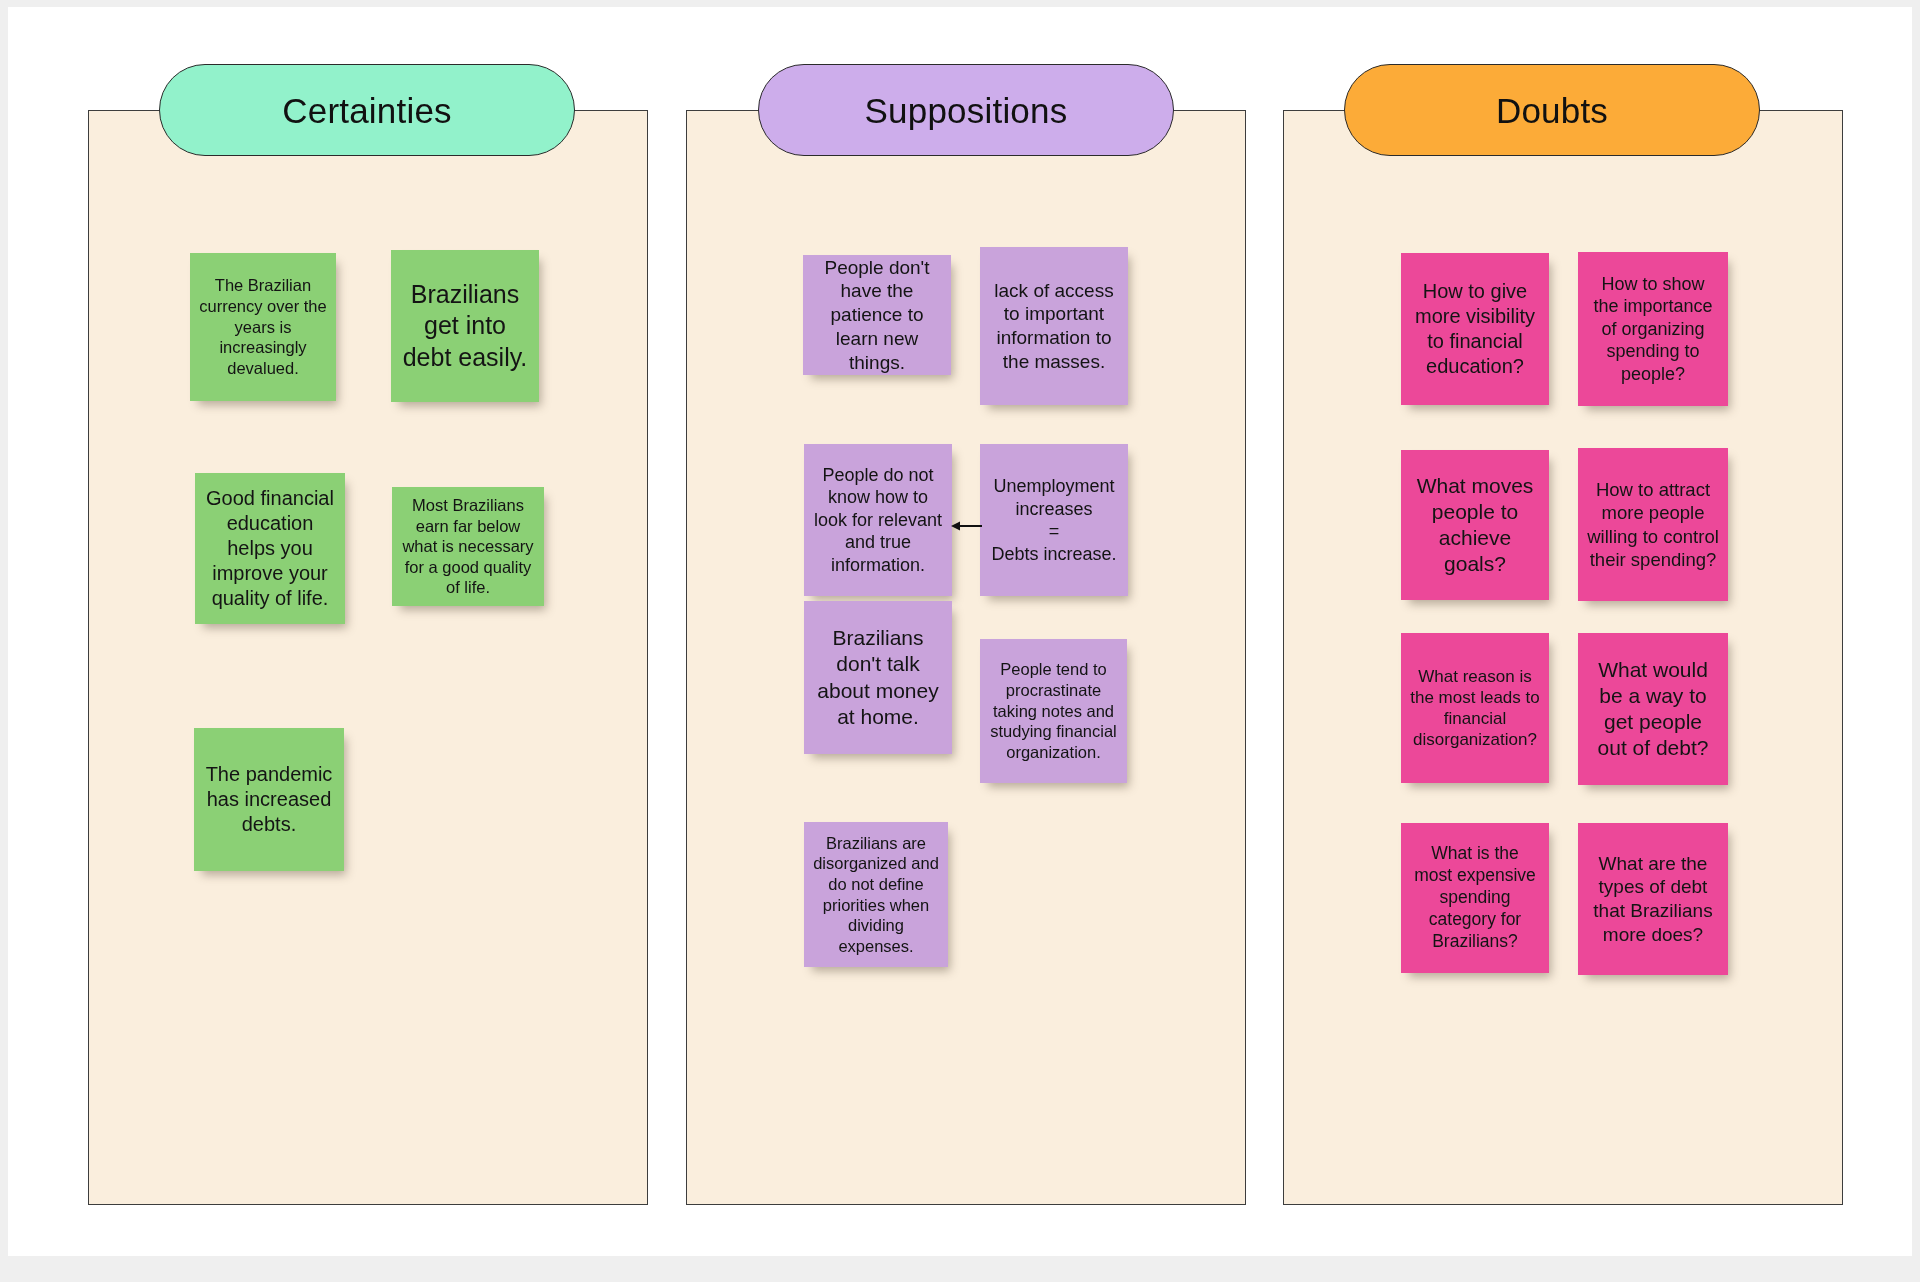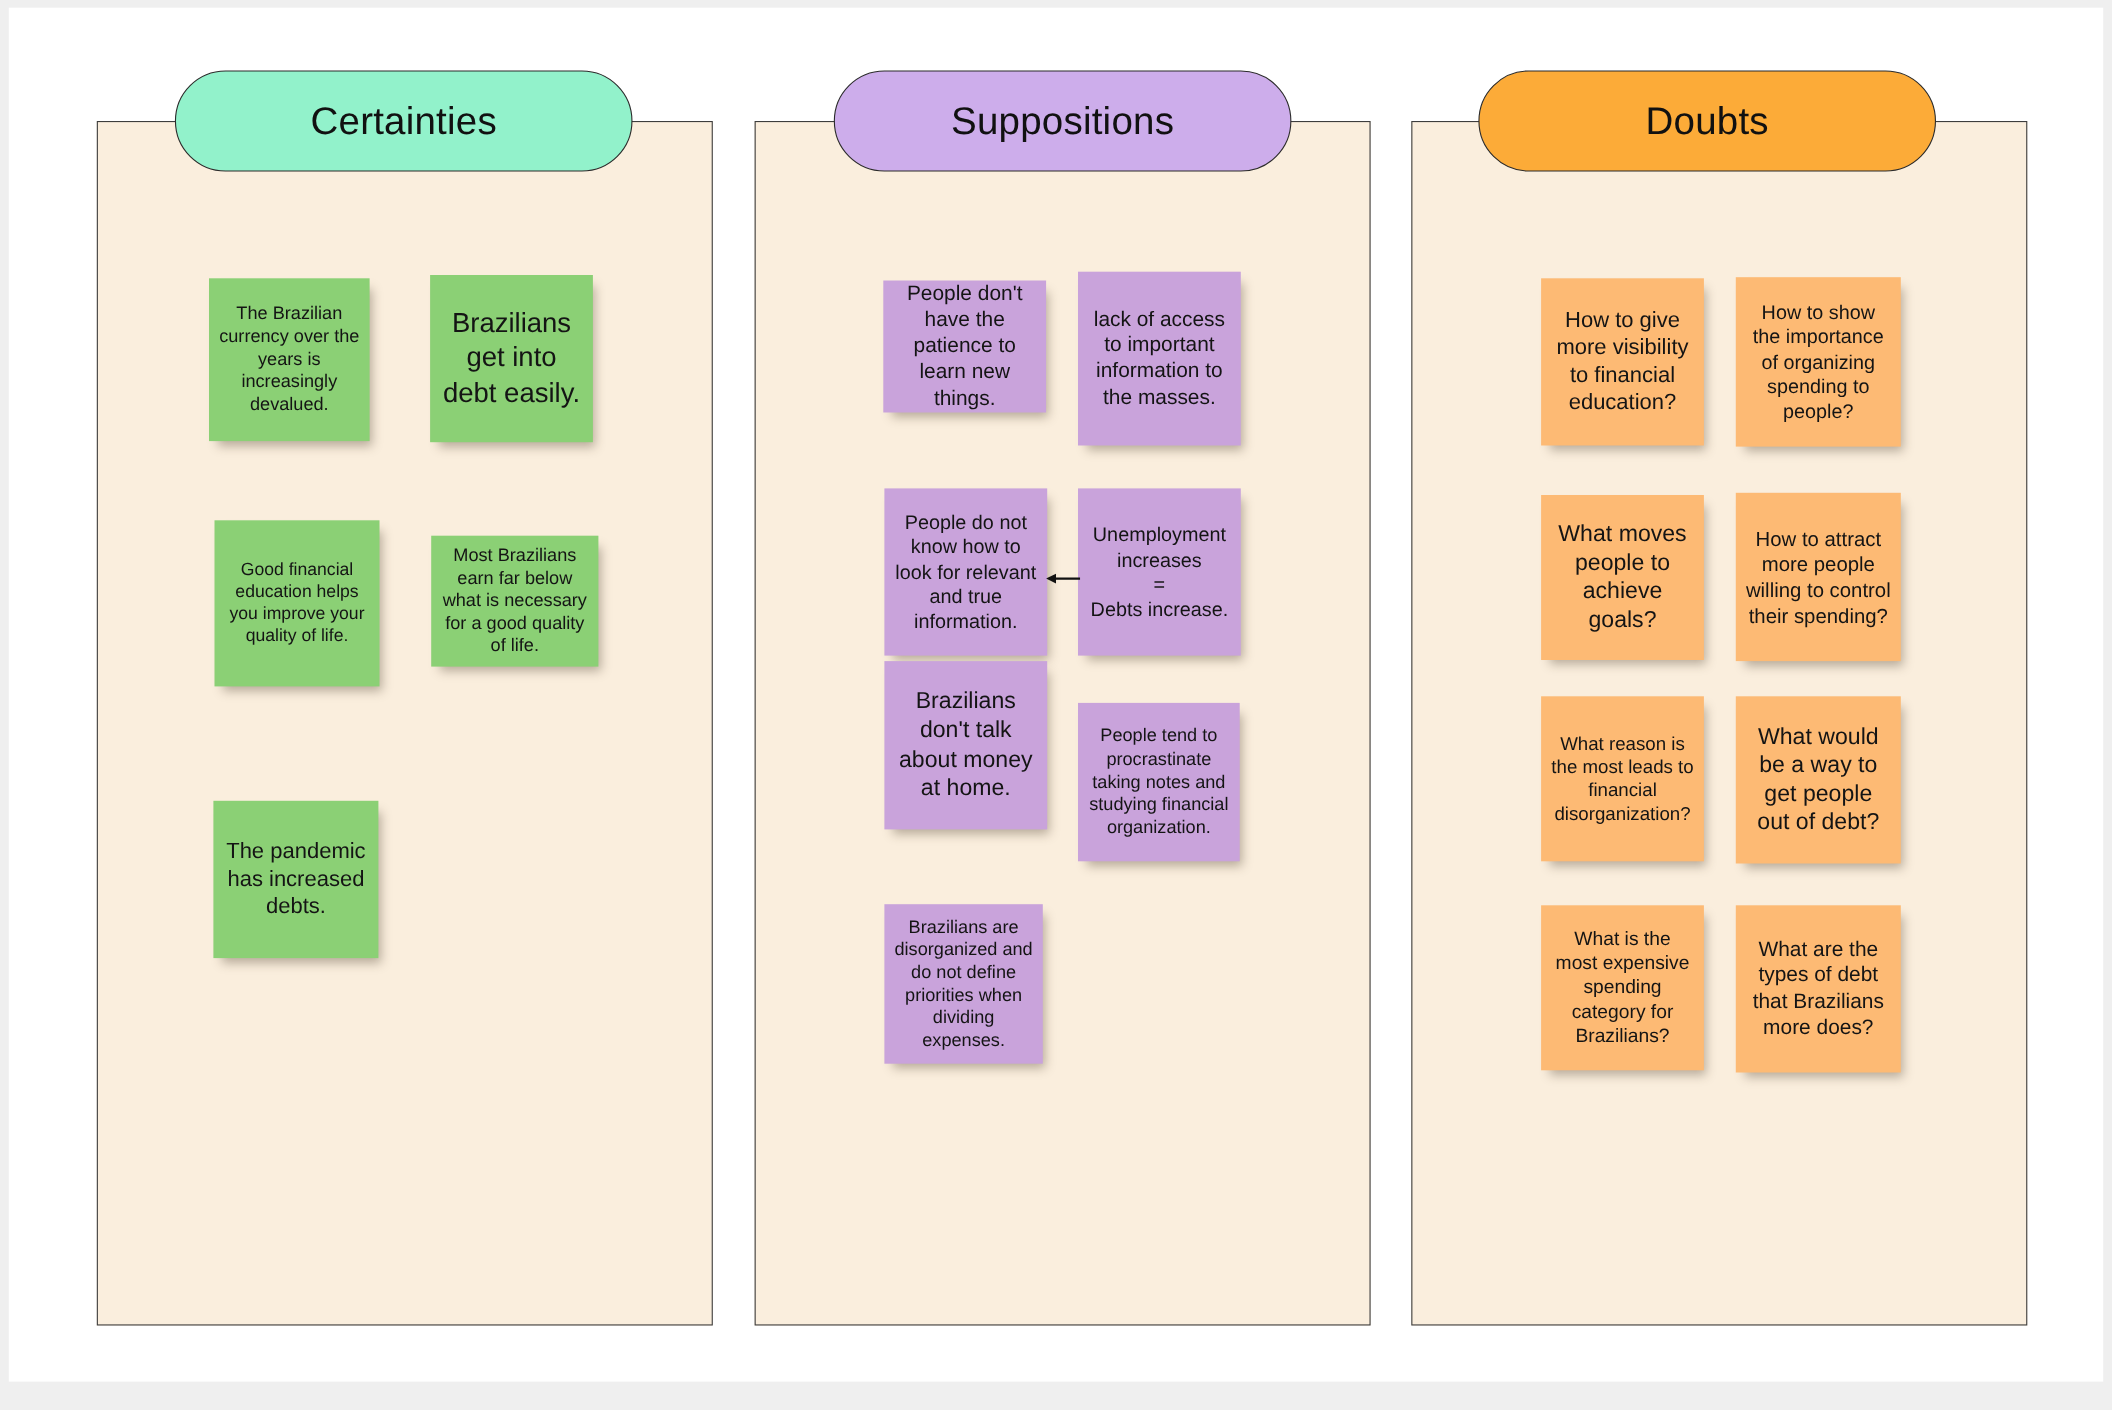--- a/index.html
+++ b/index.html
@@ -94,21 +94,21 @@
     padding: 8px 9px;
     color: #141414;
     line-height: 1.25;
     z-index: 3;
     box-shadow: 5px 7px 9px -3px rgba(60,45,30,0.35);
   }
   .note .note-text { display: block; width: 100%; }
 
   .note.green  { background: #8bd075; }
   .note.purple { background: #c9a3db; }
-  .note.orange { background: #fdba74; }
+  .note.orange { background: #ec4899; }
 
   
   #arrow-unemployment-to-information {
     position: absolute;
     left: 951px;
     top: 519px;
     width: 31px;
     height: 14px;
     z-index: 4;
   }
@@ -130,21 +130,21 @@
   </div>
 
   <div class="note green" style="left:190px; top:253px; width:146px; height:148px; font-size:16.5px;">
     <span class="note-text">The Brazilian currency over the years is increasingly devalued.</span>
   </div>
 
   <div class="note green" style="left:391px; top:250px; width:148px; height:152px; font-size:25px;">
     <span class="note-text">Brazilians get into debt easily.</span>
   </div>
 
-  <div class="note green" style="left:195px; top:473px; width:150px; height:151px; font-size:16px;">
+  <div class="note green" style="left:195px; top:473px; width:150px; height:151px; font-size:20px;">
     <span class="note-text">Good financial education helps you improve your quality of life.</span>
   </div>
 
   <div class="note green" style="left:392px; top:487px; width:152px; height:119px; font-size:16.5px;">
     <span class="note-text">Most Brazilians earn far below what is necessary for a good quality of life.</span>
   </div>
 
   <div class="note green" style="left:194px; top:728px; width:150px; height:143px; font-size:20px;">
     <span class="note-text">The pandemic has increased debts.</span>
   </div>

